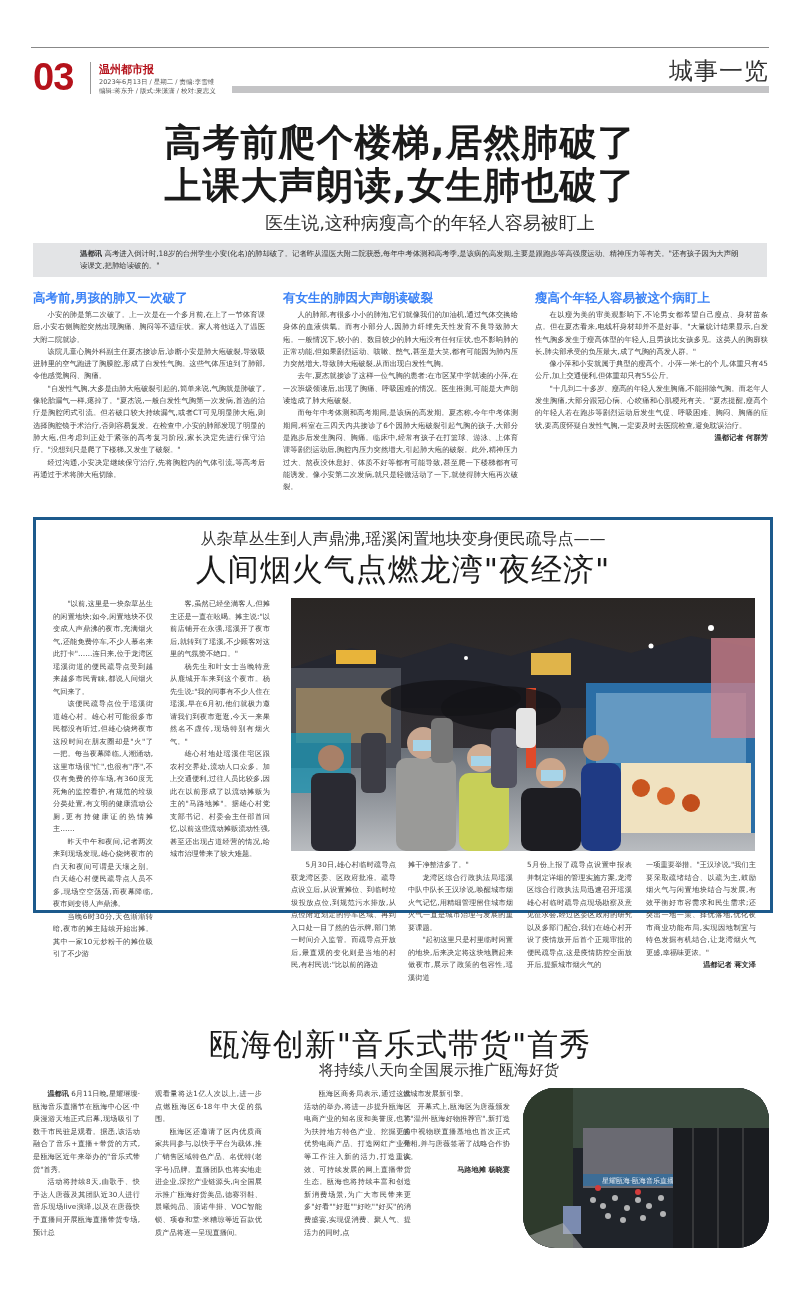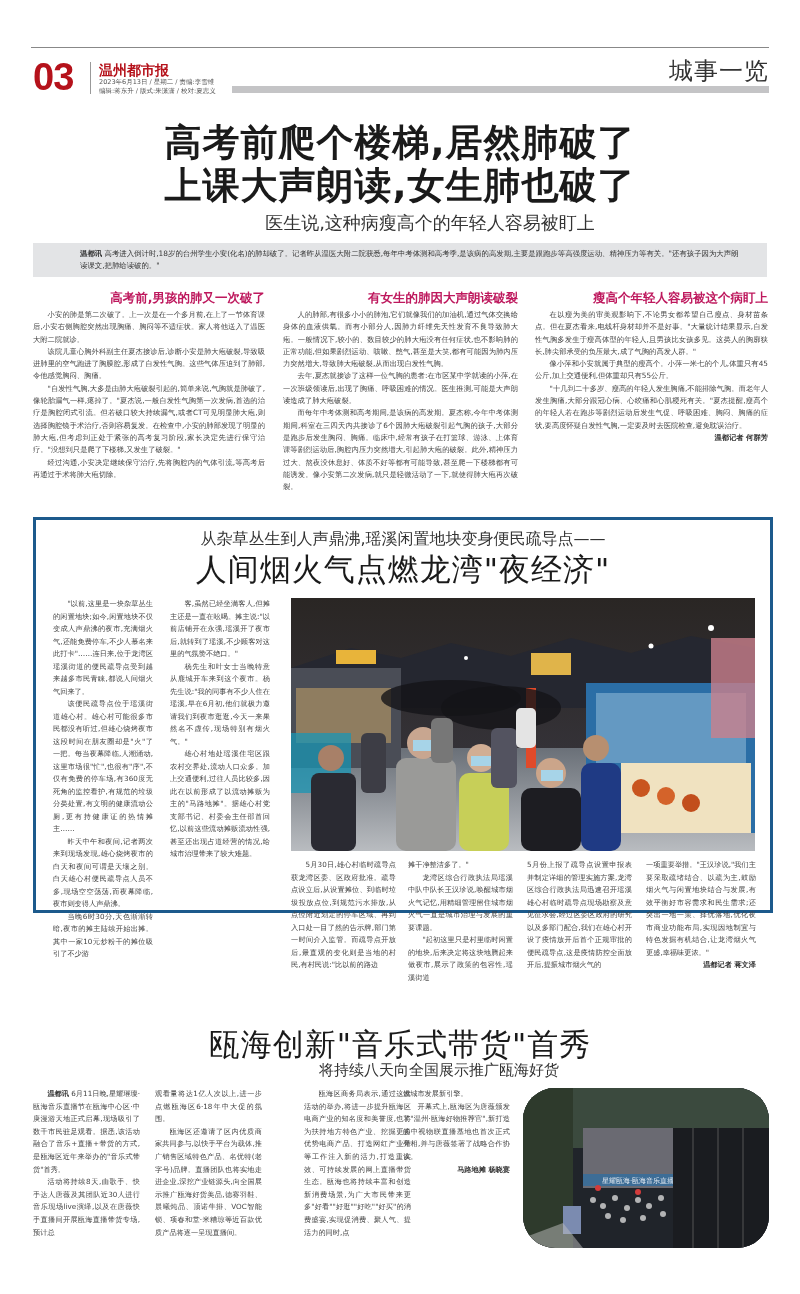--- a/index.html
+++ b/index.html
@@ -3,38 +3,38 @@
 <meta charset="utf-8">
 <style>
   * { margin: 0; padding: 0; box-sizing: border-box; }
   html, body { width: 800px; height: 1294px; background: #fff; overflow: hidden; }
   body { font-family: "DejaVu Sans", sans-serif; color: #222; position: relative; }
 
   
   .top-rule { position: absolute; left: 31px; top: 47px; width: 738px; height: 1px; background: #888; }
   .page-no { position: absolute; left: 33px; top: 58px; font-family: "Liberation Sans", sans-serif; font-weight: 900; font-size: 38px; color: #b5121b; letter-spacing: -1px; line-height: 1; }
   .mast-sep { position: absolute; left: 90px; top: 62px; width: 1px; height: 32px; background: #999; }
-  .paper-name { position: absolute; left: 99px; top: 62px; font-family: "DejaVu Serif", serif; font-weight: bold; font-size: 14px; color: #b5121b; }
+  .paper-name { position: absolute; left: 99px; top: 62px; font-family: "DejaVu Serif", serif; font-weight: bold; font-size: 11px; color: #b5121b; }
   .mast-meta { position: absolute; left: 99px; top: 78px; font-size: 6.5px; color: #555; line-height: 9px; }
   .mast-bar { position: absolute; left: 232px; top: 86px; width: 537px; height: 7px; background: #c4c4c6; }
   .section-title { position: absolute; right: 31px; top: 55px; font-size: 24px; color: #333; letter-spacing: 1px; font-weight: 300; }
 
   
   .hl { position: absolute; left: 0; width: 800px; text-align: center; font-weight: bold; color: #1a1a1a; }
   .hl1 { top: 118px; font-size: 37px; letter-spacing: 1px; }
   .hl2 { top: 161px; font-size: 37px; letter-spacing: 1px; }
   .hl-sub { position: absolute; top: 211px; left: 0; width: 800px; text-align: center; font-size: 18px; color: #333; padding-left: 60px; }
 
   .lede { position: absolute; left: 33px; top: 243px; width: 734px; height: 34px; background: #e3e4e6; padding: 5px 24px 0 47px; font-size: 7.4px; line-height: 12px; color: #333; }
   .lede b { font-weight: bold; }
 
   
   .col { position: absolute; font-size: 7.3px; line-height: 12.3px; color: #444; text-align: justify; }
   .col p { text-indent: 2em; }
-  .col-h { position: absolute; font-size: 12.5px; font-weight: bold; color: #be185d; text-align: right; }
+  .col-h { position: absolute; font-size: 12.5px; font-weight: bold; color: #3b82f6; text-align: left; }
   .byline { text-align: right; font-weight: bold; color: #333; }
 
   
   .box { position: absolute; left: 33px; top: 517px; width: 740px; height: 396px; border: 3px solid #1c5a8c; }
   .box-kicker { position: absolute; left: 0; top: 9px; width: 100%; text-align: center; font-size: 16px; color: #333; }
   .box-hl { position: absolute; left: 0; top: 29px; width: 100%; text-align: center; font-size: 31px; color: #1a1a1a; font-weight: normal; letter-spacing: 1px; }
   .photo1 { position: absolute; left: 255px; top: 78px; width: 464px; height: 253px; overflow: hidden; background: #1b1c24; }
   .bcol { position: absolute; font-size: 7.2px; line-height: 12.5px; color: #444; text-align: justify; }
   .bcol p { text-indent: 2em; }
 

